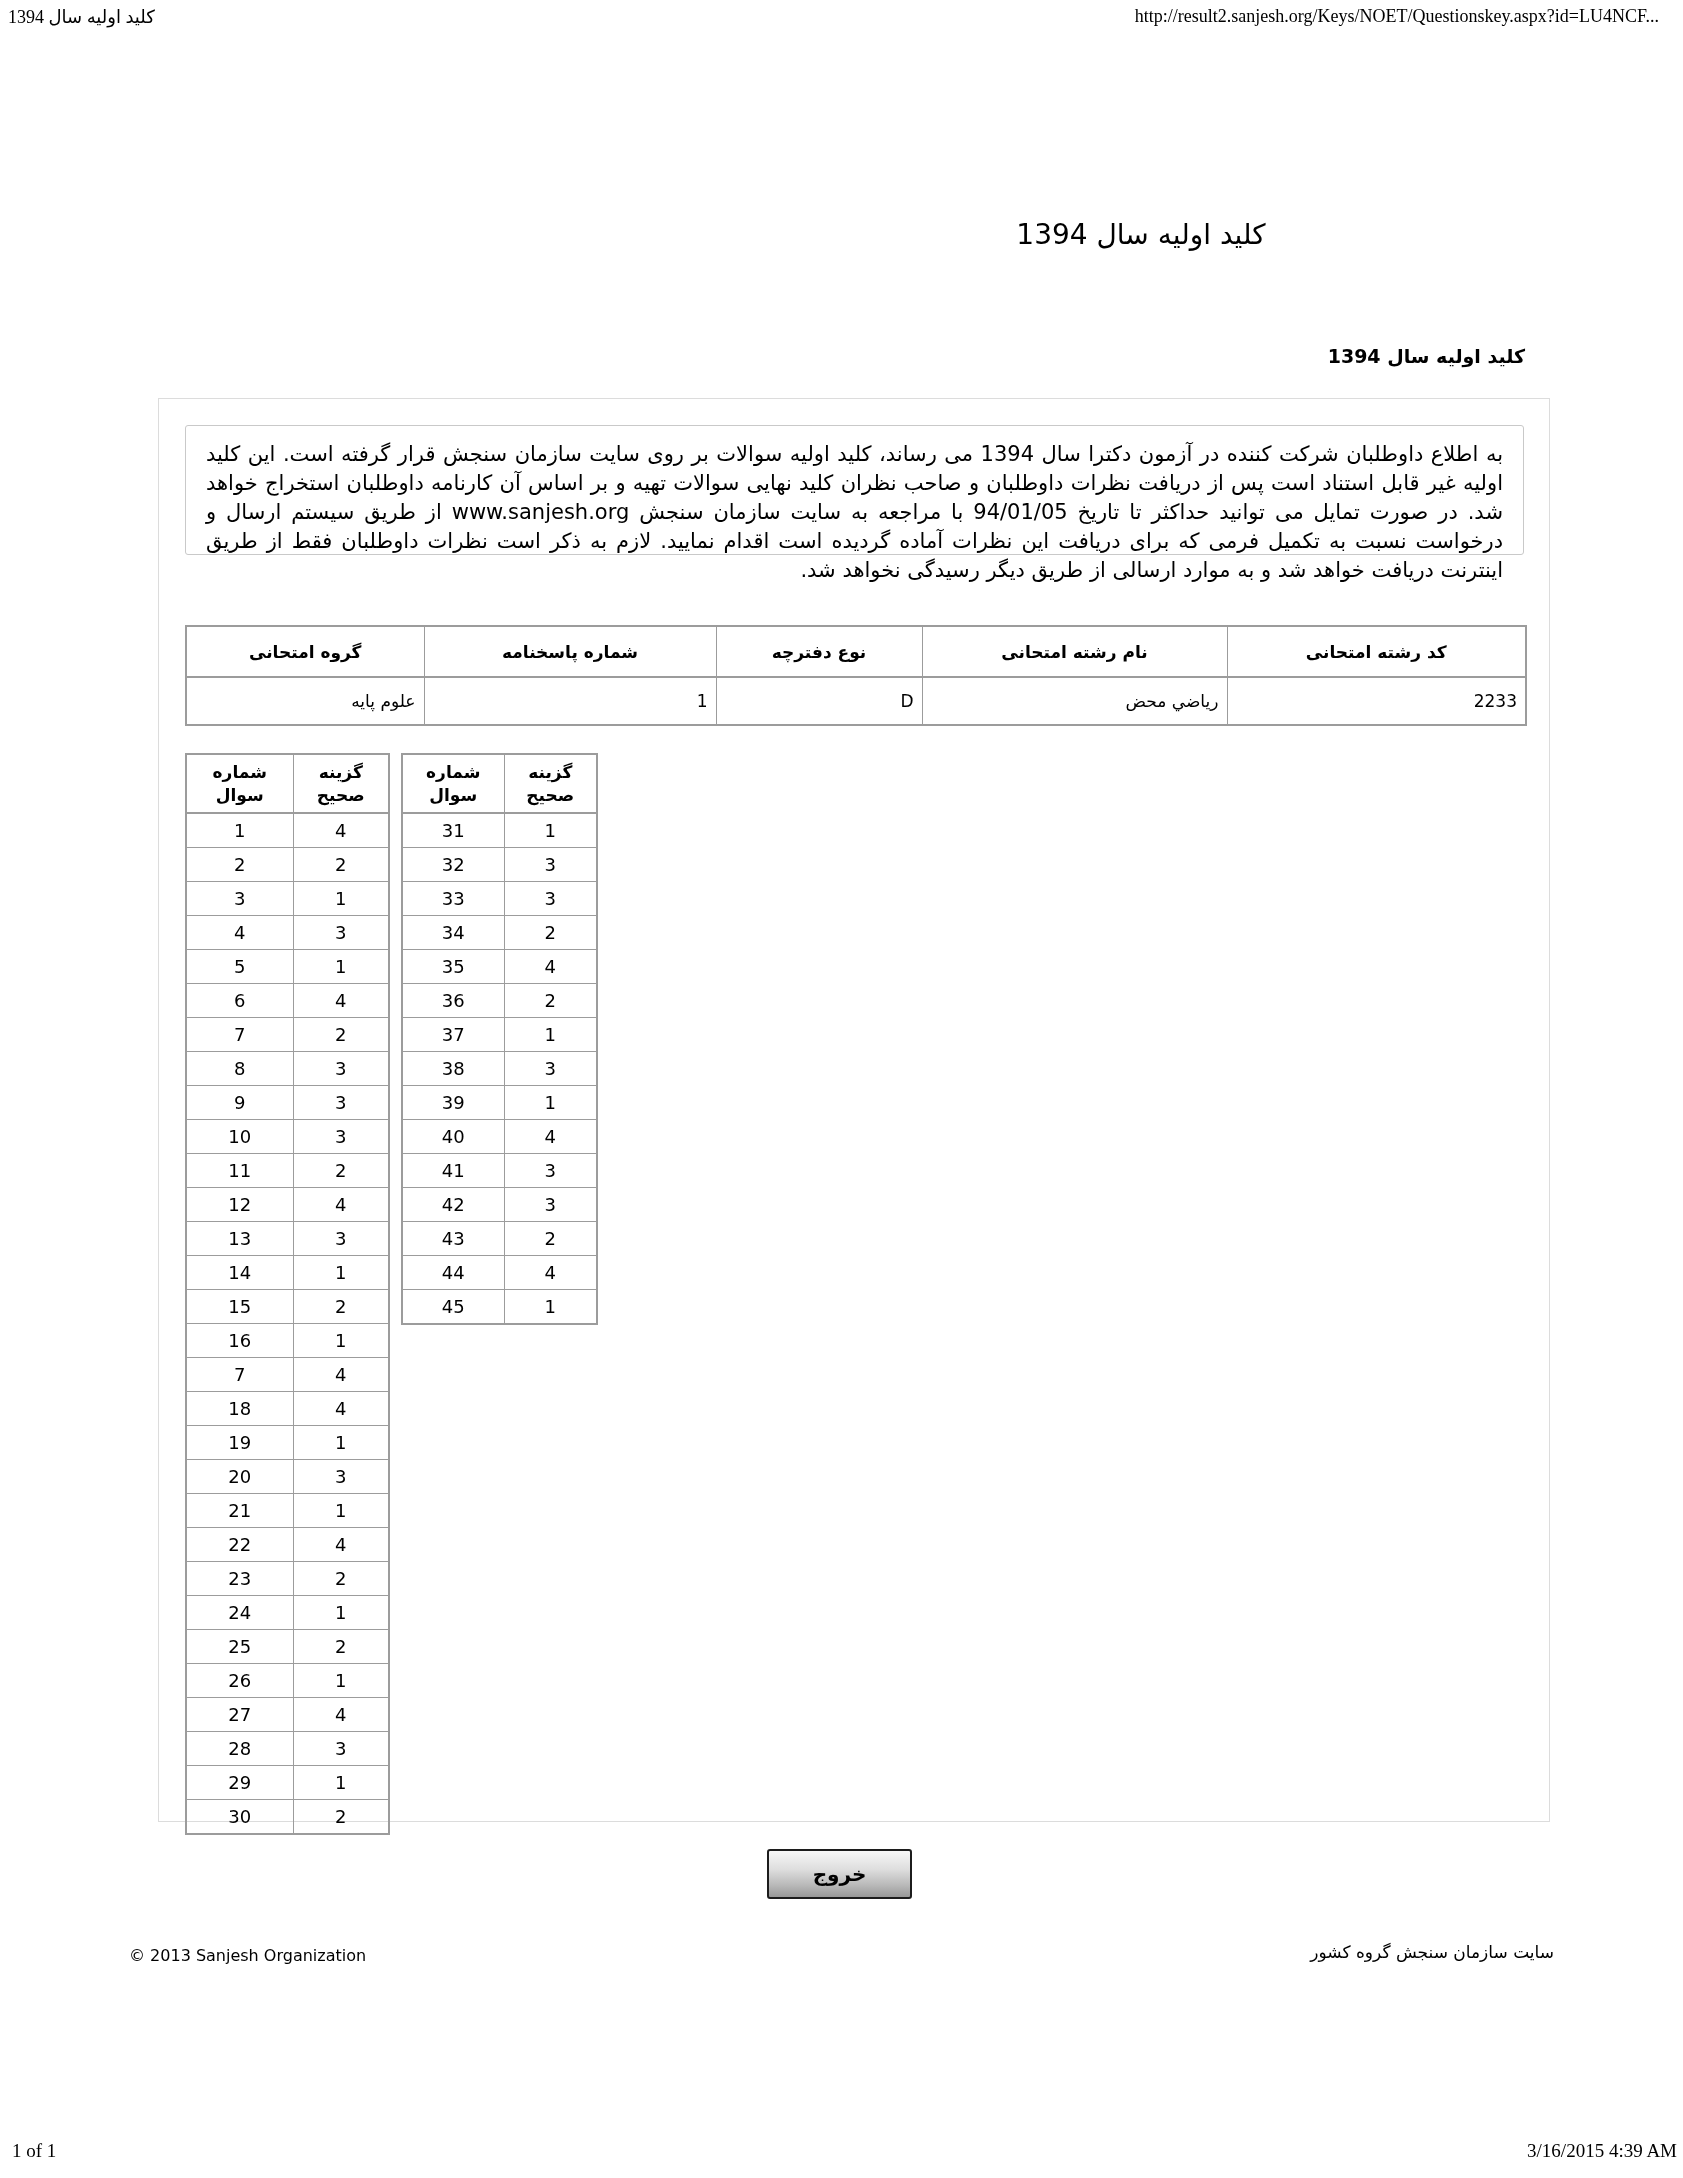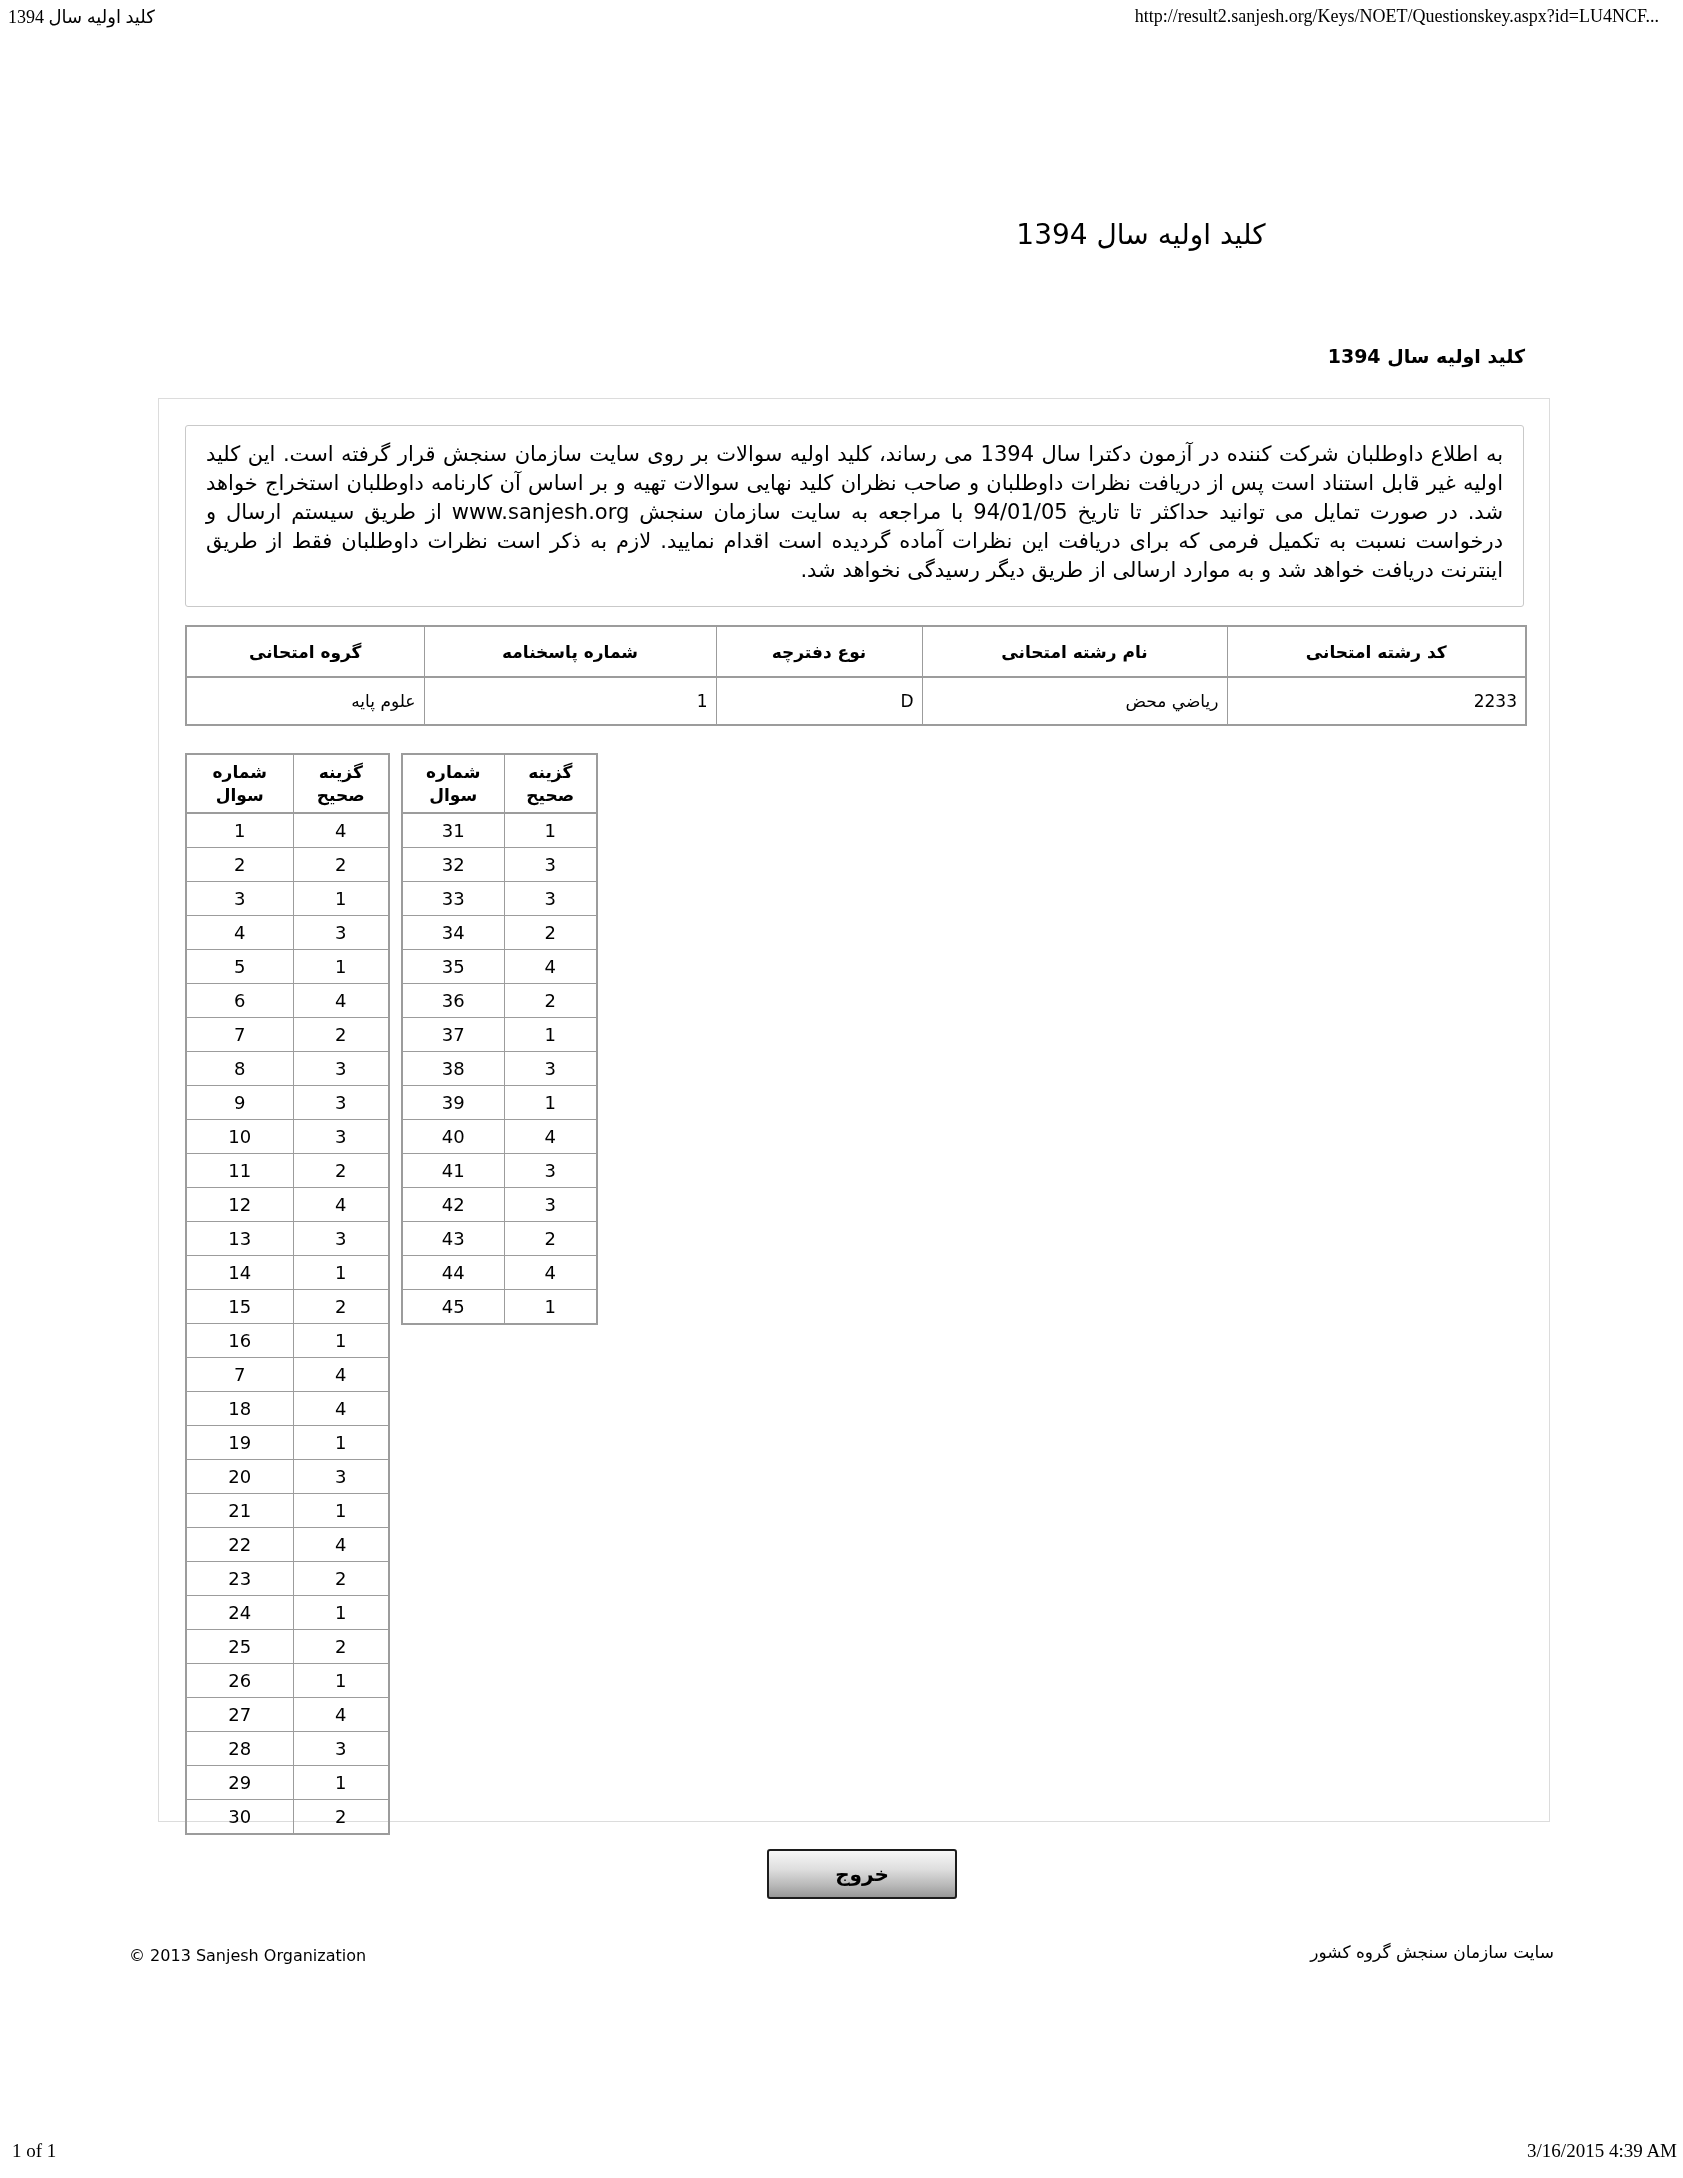--- a/index.html
+++ b/index.html
@@ -18,40 +18,40 @@
 
   
   .page-title{position:absolute;top:218px;left:1141px;transform:translateX(-50%);
     font-size:28px;font-weight:normal;white-space:nowrap;margin:0;}
   .subtitle{position:absolute;top:345px;right:158px;font-size:19px;font-weight:bold;white-space:nowrap;}
 
   
   .panel{position:absolute;left:158px;top:398px;width:1390px;height:1422px;
     border:1px solid #dcdcdc;background:#fff;}
 
-  .notice{position:absolute;left:26px;top:26px;width:1339px;height:182px;box-sizing:border-box;
+  .notice{position:absolute;left:26px;top:26px;width:1339px;height:130px;box-sizing:border-box;
     border:1px solid #c9c9c9;border-radius:3px;padding:14px 20px 0 20px;
     font-size:21px;line-height:29px;text-align:justify;direction:rtl;}
 
   table{border-collapse:collapse;table-layout:fixed;}
   .info{position:absolute;left:26px;top:226px;width:1340px;direction:rtl;border:2px solid #9c9c9c;}
   .info th,.info td{border:1px solid #9c9c9c;text-align:center;vertical-align:middle;
     overflow:hidden;padding:8px;}
   .info th{height:33px;font-size:17px;font-weight:bold;border-bottom-width:2px;}
   .info td{height:30px;font-size:17px;font-weight:normal;text-align:right;}
 
   .answers{position:absolute;top:318px;direction:ltr;border:2px solid #9c9c9c;margin-top:36px;}
   .answers.t1{left:26px;}
   .answers.t2{left:242px;}
   .answers th{height:57px;font-size:17px;font-weight:bold;border:1px solid #9c9c9c;
     border-bottom-width:2px;text-align:center;line-height:1.35;padding:0;}
   .answers td{height:33px;font-size:18px;border:1px solid #9c9c9c;text-align:center;
     vertical-align:middle;padding:0;}
 
-  .exit-button{position:absolute;left:767px;top:1849px;width:190px;height:50px;
+  .exit-button{position:absolute;left:767px;top:1849px;width:145px;height:50px;
     background:linear-gradient(180deg,#f7f7f7 0%,#dedede 40%,#b8b8b8 75%,#989898 100%);
     border:2px solid #1c1c1c;border-radius:3px;font-size:20px;font-weight:bold;color:#000;
     font-family:"DejaVu Sans",sans-serif;cursor:pointer;}
 
   .footer-left{position:absolute;left:129px;top:1946px;font-size:16px;}
   .footer-right{position:absolute;right:129px;top:1942px;font-size:17px;direction:rtl;}
 </style>
 </head>
 <body>
 

